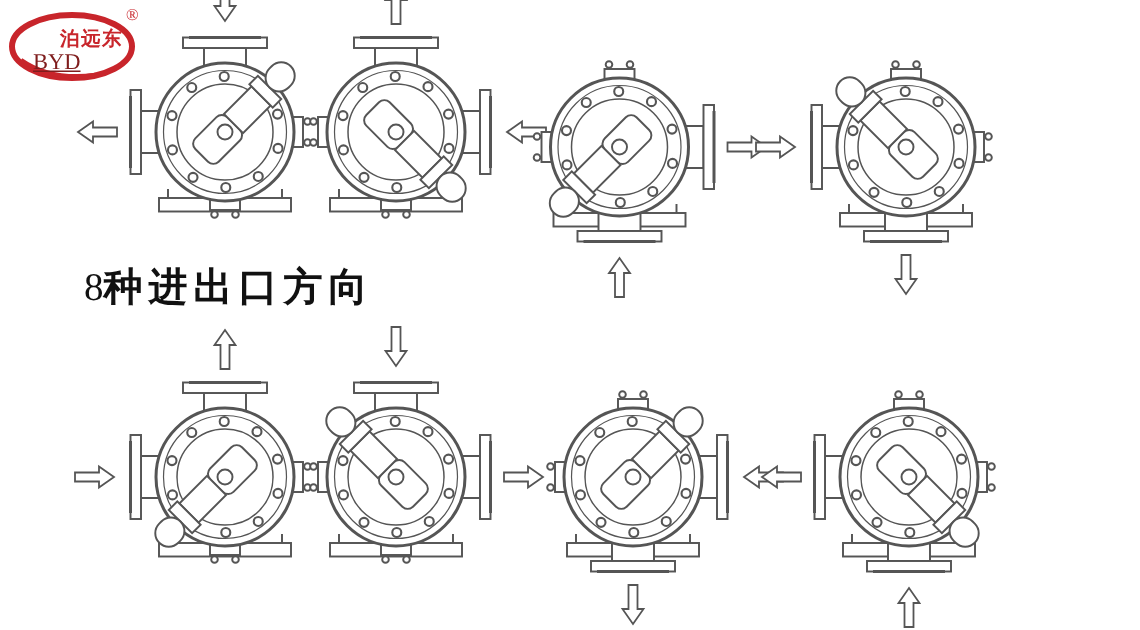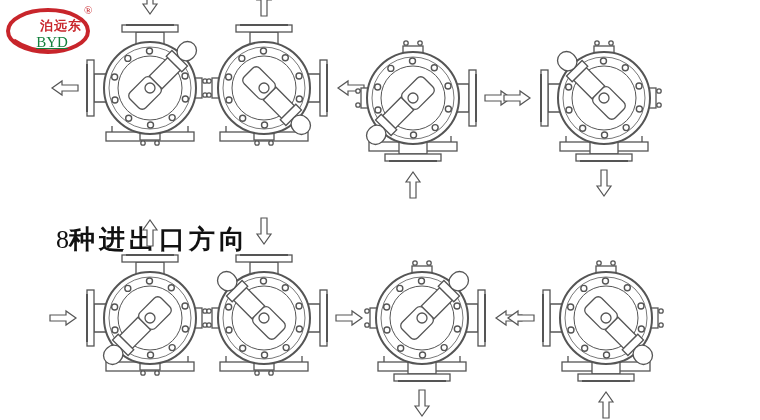--- a/index.html
+++ b/index.html
@@ -1,22 +1,22 @@
 <!DOCTYPE html>
 <html><head>
 <meta charset="utf-8">
 <style>
   html, body { margin:0; padding:0; }
   body { width:760px; height:420px; background:#ffffff; position:relative; overflow:hidden; font-family:"DejaVu Sans", sans-serif; }
   #stage { position:absolute; left:0; top:0; width:760px; height:420px; }
   .logo { position:absolute; left:4px; top:4px; width:92px; height:52px; }
   .logo-text-cn { position:absolute; left:18px; top:13px; width:60px; text-align:right; font-family:"DejaVu Serif", serif; font-size:13px; color:#c8252b; font-weight:bold; letter-spacing:1px; }
-  .logo-text-en { position:absolute; left:18px; top:30px; width:60px; text-align:center; font-family:"Liberation Serif", serif; font-size:15px; color:#15803d;text-decoration:underline; }
+  .logo-text-en { position:absolute; left:18px; top:30px; width:60px; font-family:"Liberation Serif", serif; font-size:15px; color:#7f1d1d;text-decoration:underline; }
   .logo-reg { position:absolute; left:80px; top:0px; font-family:"Liberation Serif", serif; font-size:11px; color:#c8252b; }
-  .caption { position:absolute; left:56px; top:174px; font-family:"DejaVu Serif", serif; font-size:26px; font-weight:bold; color:#111; letter-spacing:4px;margin-top:48px; }
+  .caption { position:absolute; left:56px; top:174px; font-family:"DejaVu Serif", serif; font-size:26px; font-weight:bold; color:#111; letter-spacing:4px; }
   .caption .num { font-family:"Liberation Serif", serif; font-weight:normal; letter-spacing:0; }
   svg { position:absolute; left:0; top:0; }
 </style>
 </head>
 <body>
 
 <div id="stage">
   <div class="logo">
     <svg width="92" height="52" viewBox="0 0 92 52">
       <ellipse cx="44" cy="27" rx="40" ry="21" fill="none" stroke="#c8252b" stroke-width="4"></ellipse>

